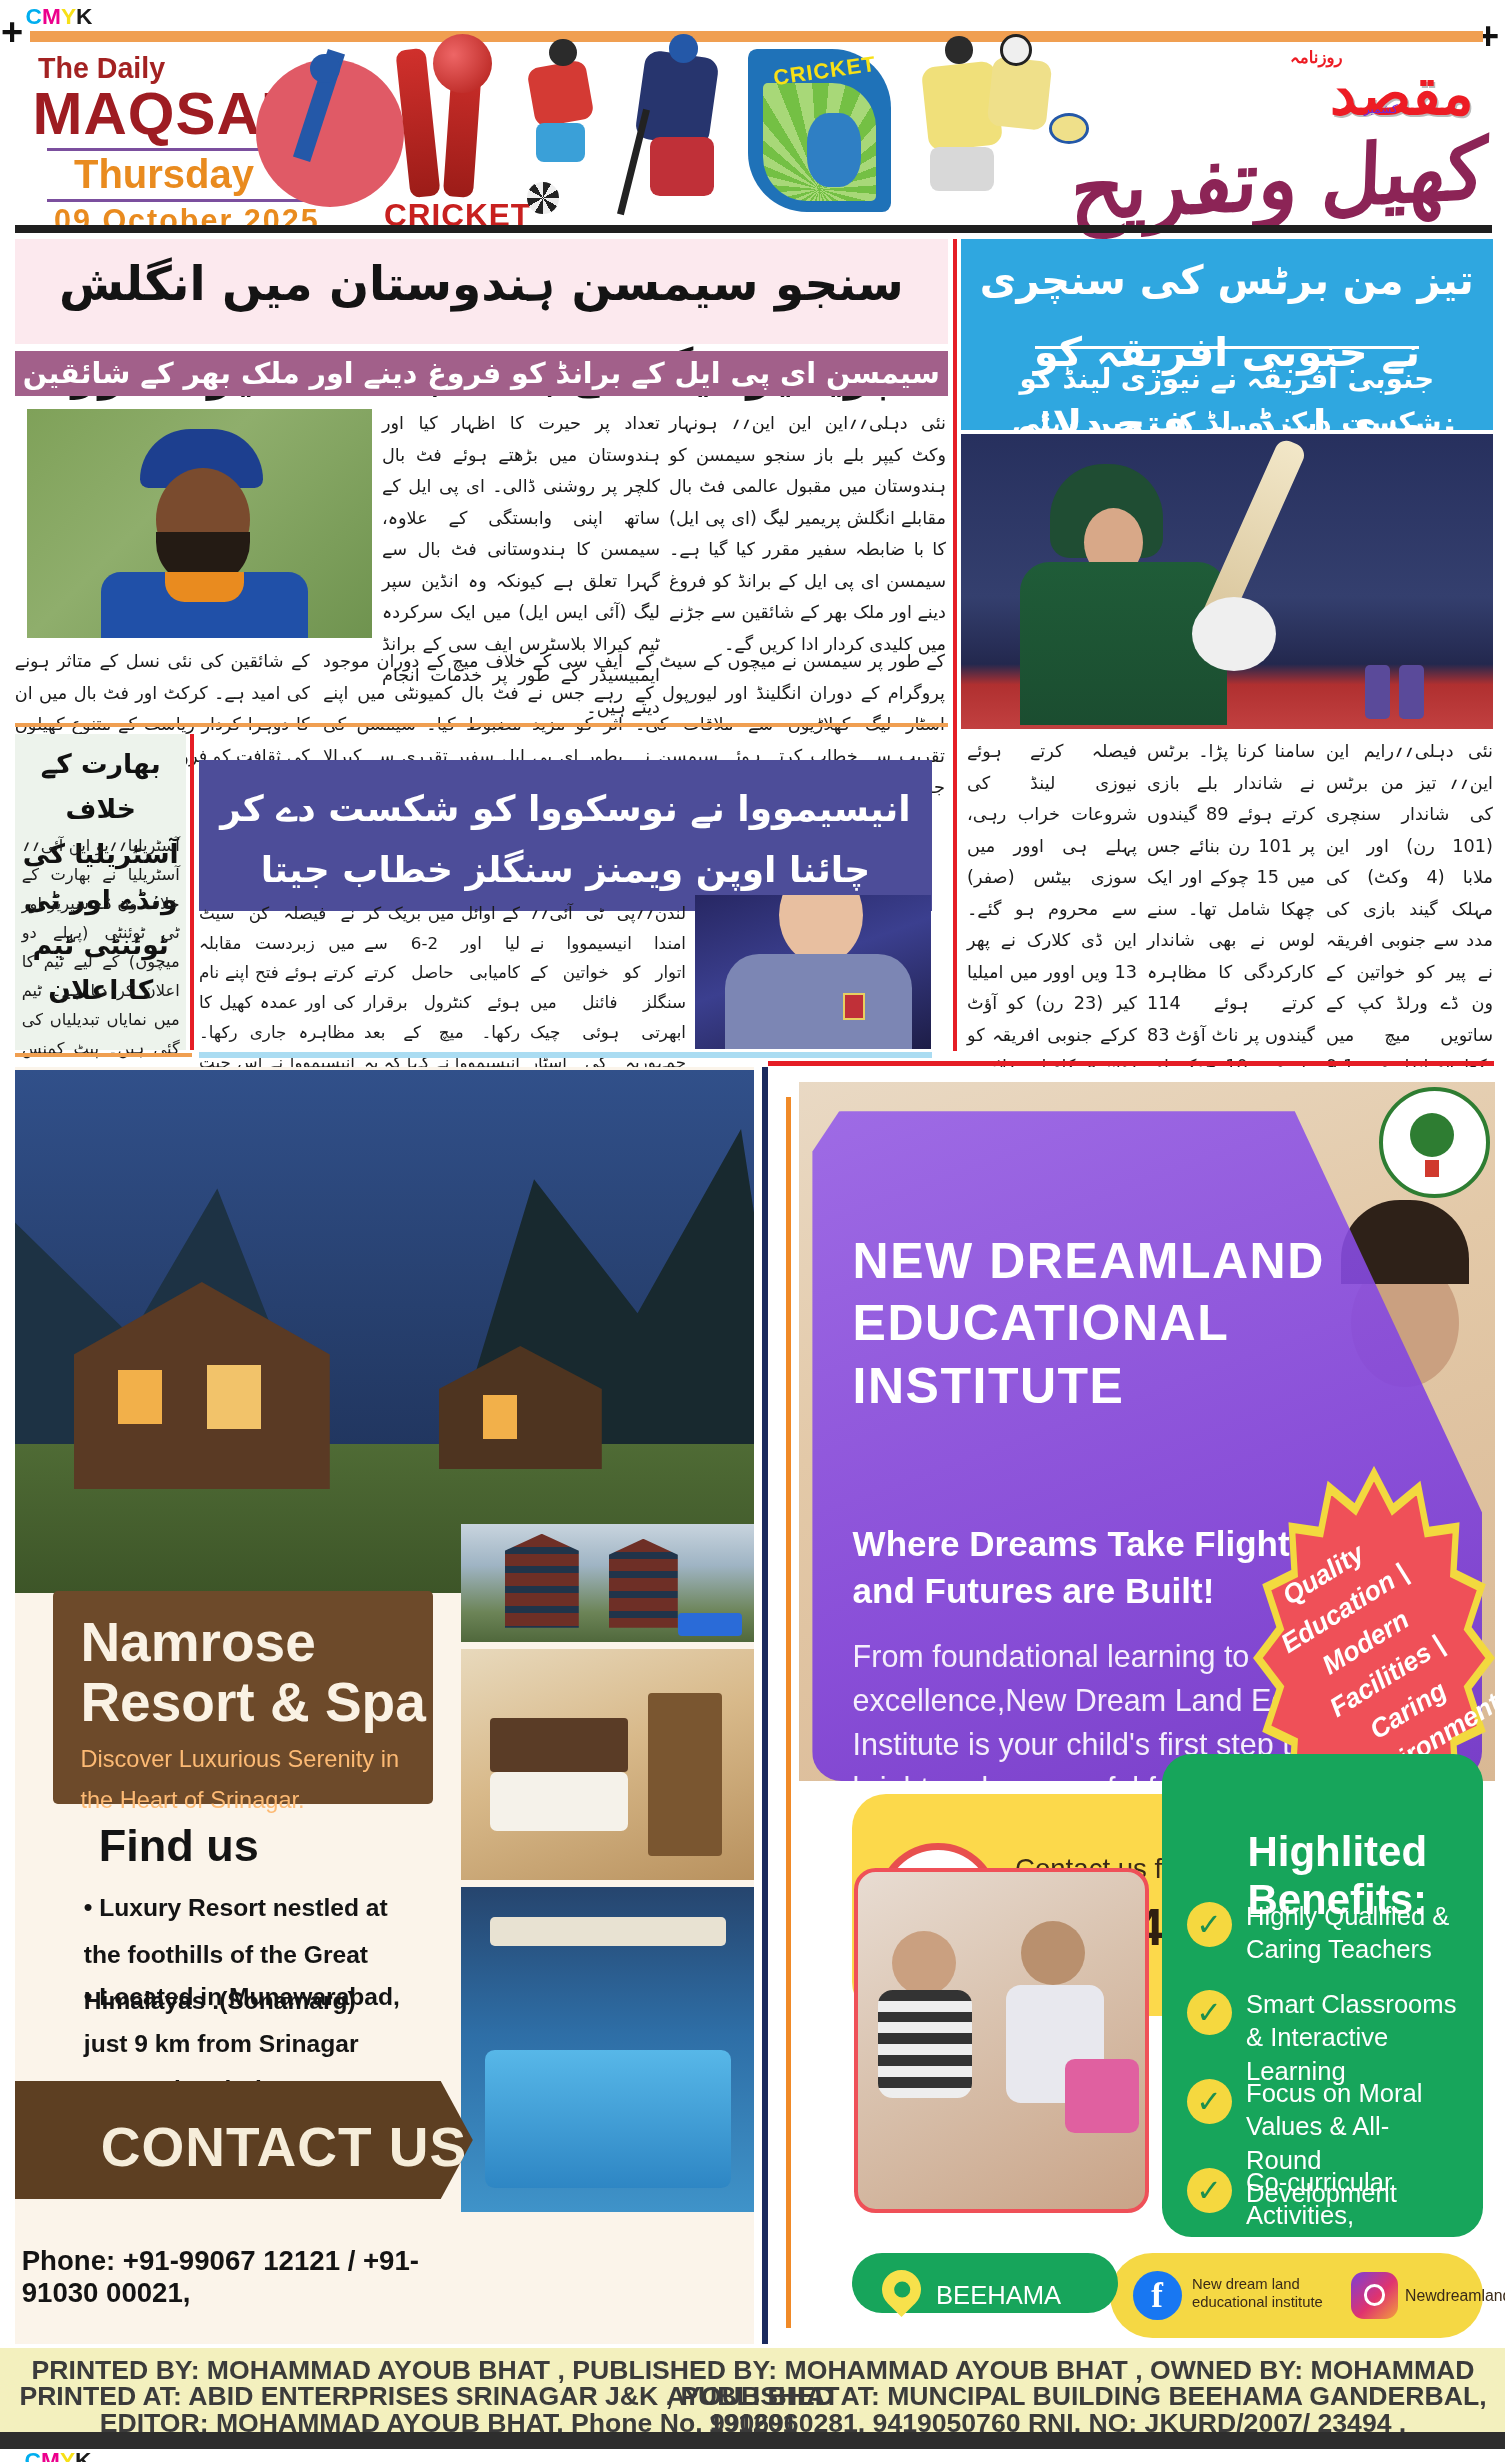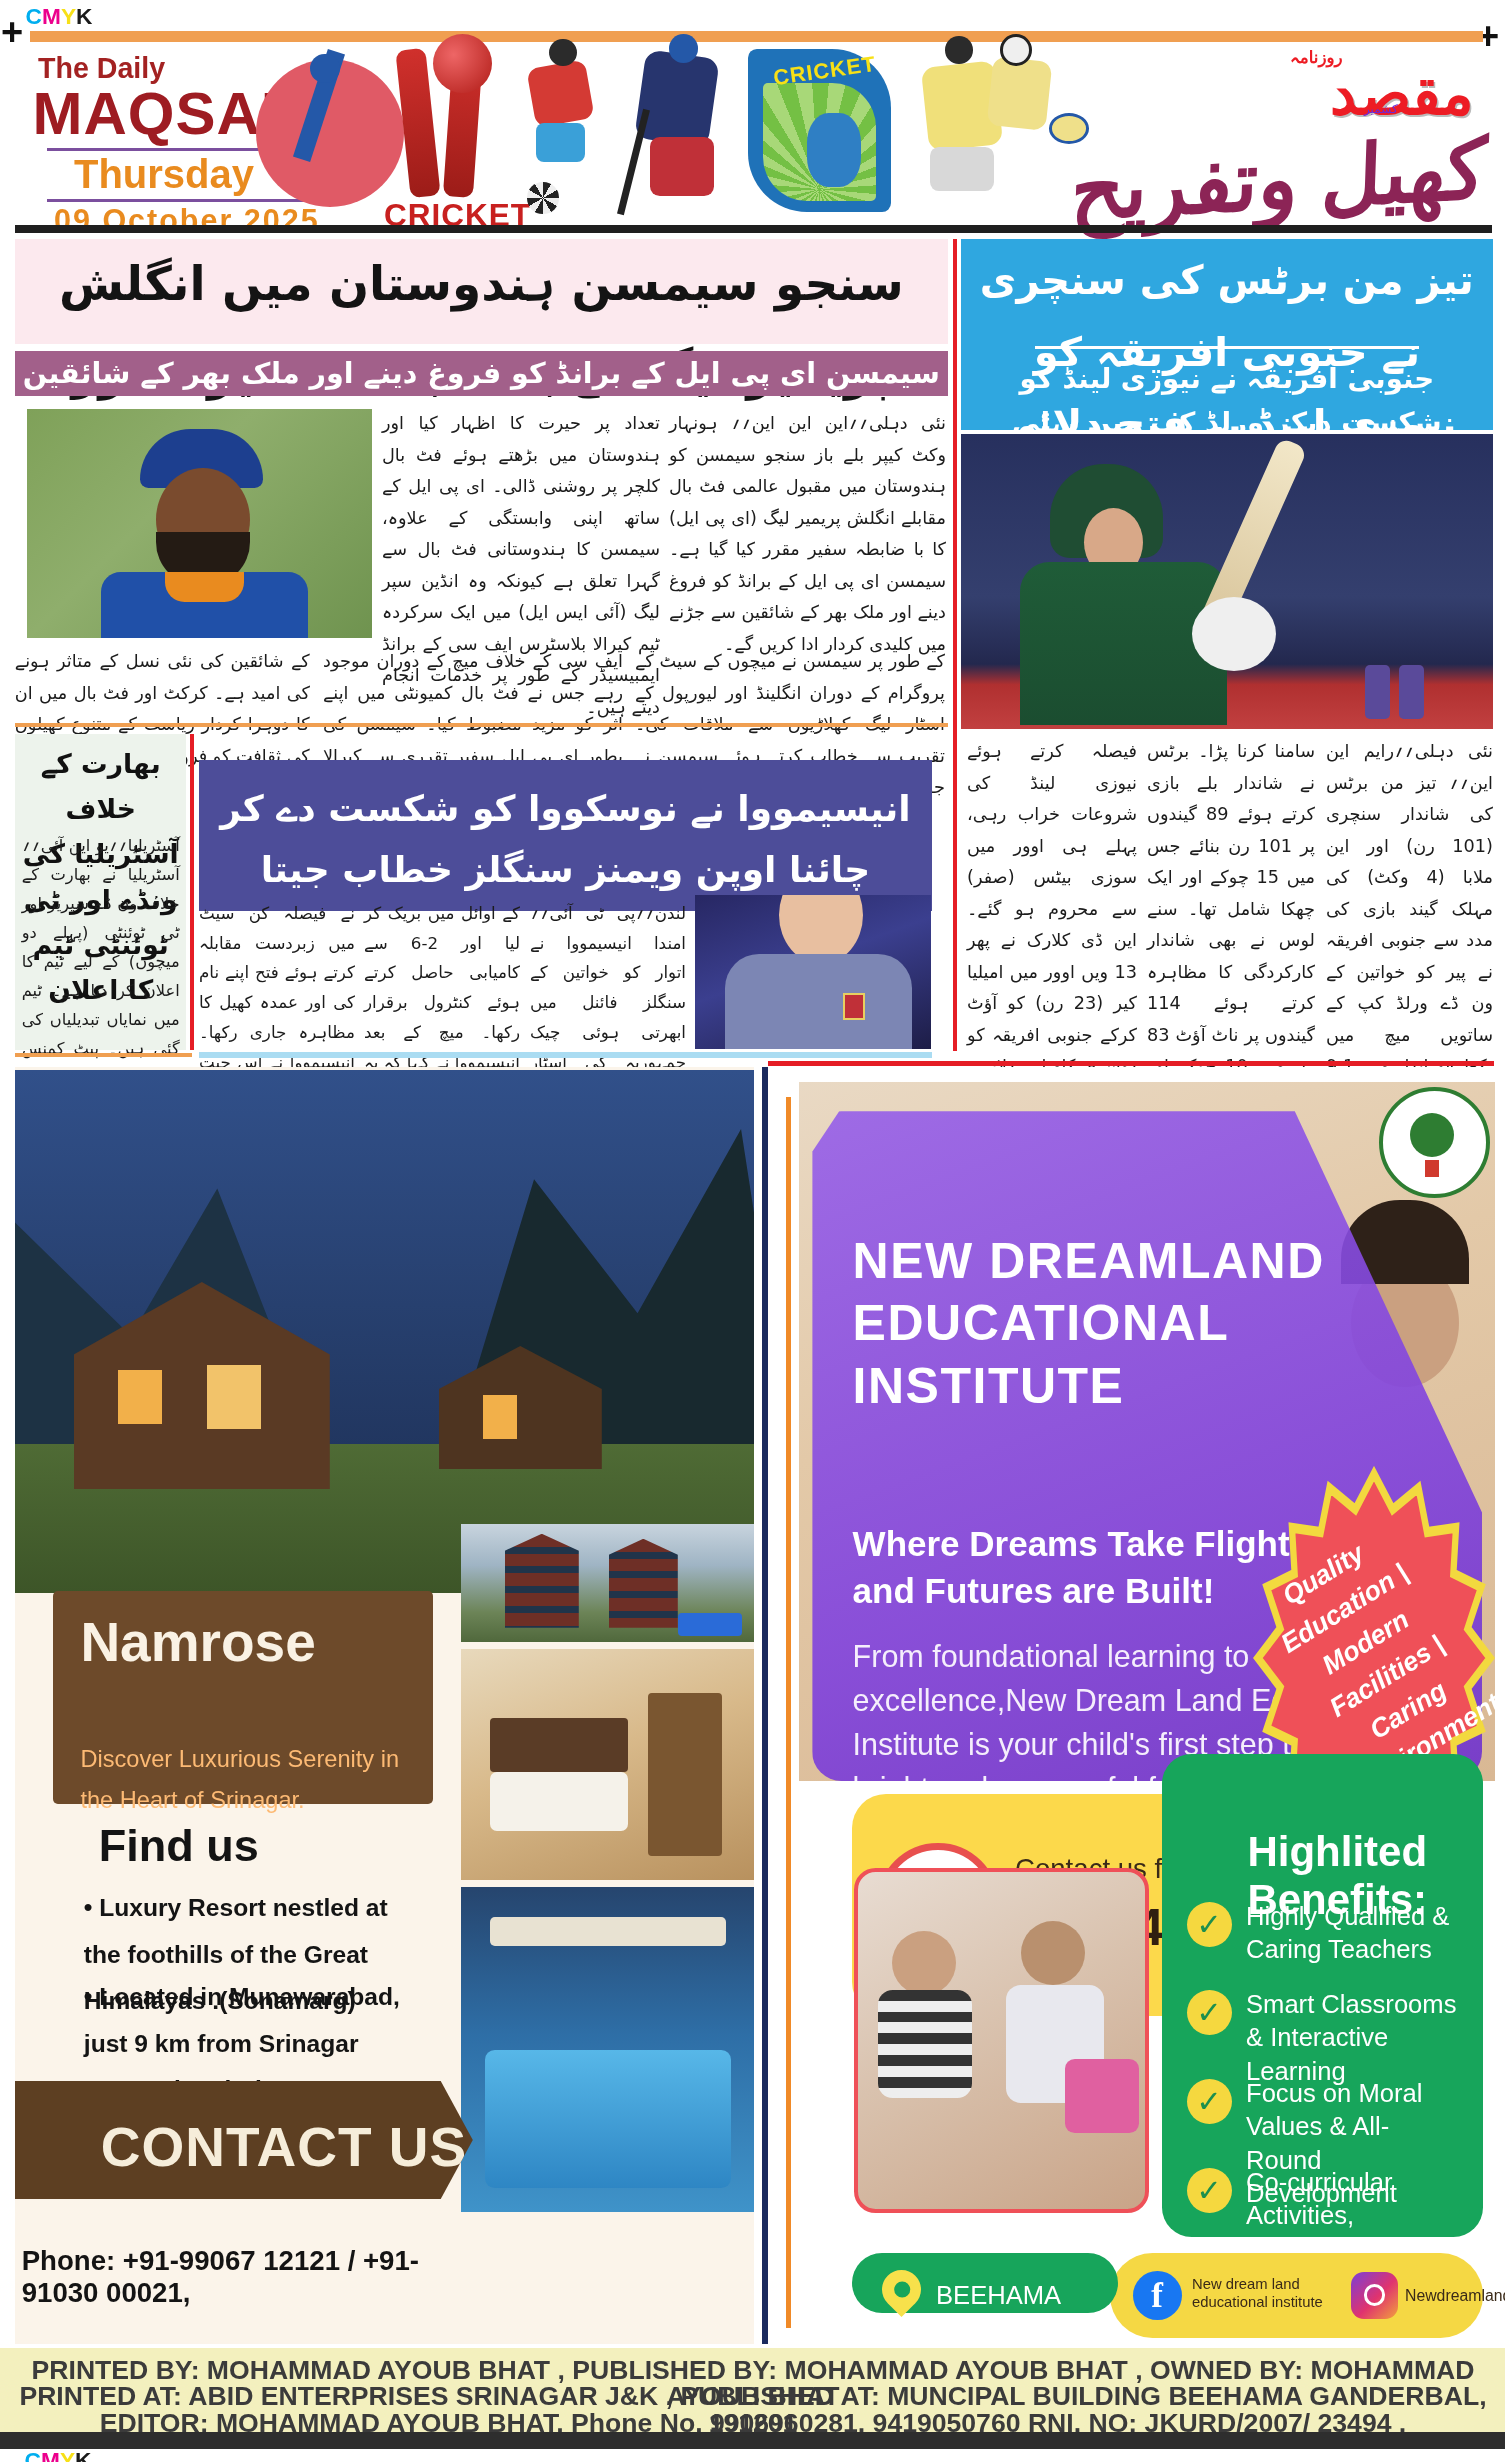--- a/index.html
+++ b/index.html
@@ -237,20 +237,21 @@
       <div class="abs" style="left:29.5px;top:69px;width:138px;height:54px;background:#5a3c26;border-radius:3.9px;"></div>
       <div class="abs" style="left:187px;top:44px;width:74px;height:163px;background:#7a5630;border-radius:3.9px;"></div>
     </div>
     <div class="abs ph pool-bg" style="left:446px;top:820px;width:293px;height:325px;">
       <div class="abs" style="left:24.6px;top:163px;width:246px;height:138px;background:linear-gradient(180deg,#57b7e8,#2e86c4);border-radius:9.8px;"></div>
       <div class="abs" style="left:29.5px;top:29.5px;width:236px;height:29.5px;background:#e8e2d2;border-radius:4.9px;"></div>
     </div>
 
     <div class="abs nr-brown" style="left:38px;top:524px;width:380px;height:213px;">
       <div class="abs nr-title" style="left:27.6px;top:21.7px;">Namrose</div>
+      <div class="abs nr-title" style="left:27.6px;top:82px;">Resort &amp; Spa</div>
       <div class="abs nr-tag" style="left:27.6px;top:148px;width:325px;">Discover Luxurious Serenity in the Heart of Srinagar.</div>
     </div>
 
     <div class="abs nr-find" style="left:84px;top:753px;">Find us</div>
     <div class="abs nr-bullet" style="left:69px;top:818px;width:345px;">
       <span>•&nbsp;</span><span>Luxury Resort nestled at the foothills of the Great Himalayas .(Sonamarg)</span>
     </div>
     <div class="abs nr-bullet" style="left:69px;top:907px;width:345px;">
       <span>•&nbsp;</span><span>Located in Munawarabad, just 9 km from Srinagar International Airport .(Srinagar)</span>
     </div>

